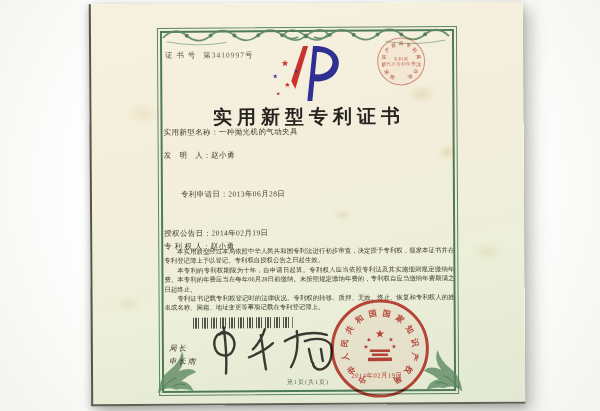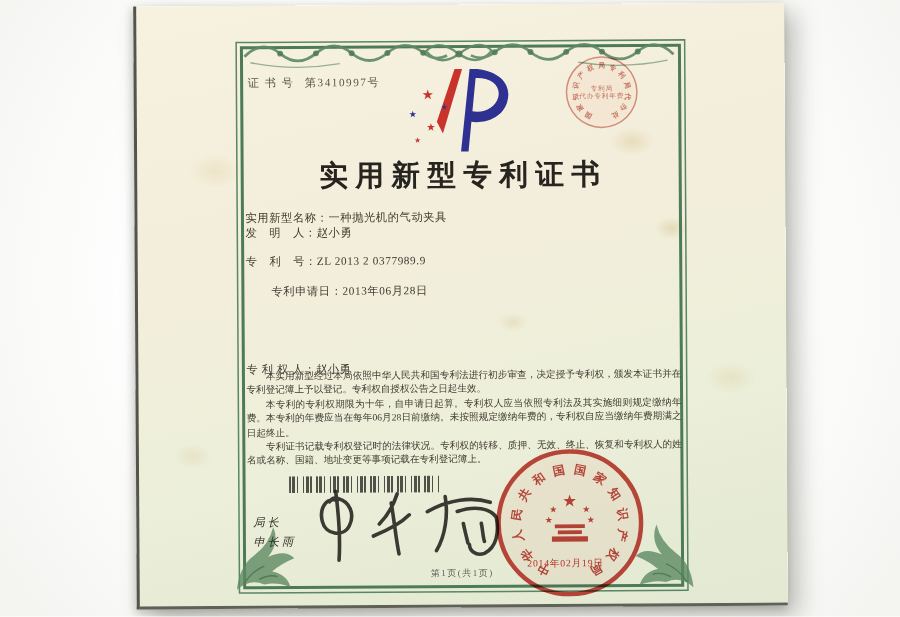--- a/index.html
+++ b/index.html
@@ -32,21 +32,21 @@
   .corner{position:absolute;z-index:3;}
   .corner-l{left:62px;top:344px;}
   .corner-r{left:328px;top:344px;transform:scaleX(-1);}
   
   .cert-no{position:absolute;left:74px;top:47px;font-size:7.5px;letter-spacing:1px;color:#5c564a;z-index:4;}
   .cert-no .num{margin-left:4px;}
   .logo{position:absolute;left:174px;top:40px;width:84px;height:62px;z-index:4;}
   .title{position:absolute;left:66px;top:101px;width:298px;margin:0;text-align:center;
     font-size:19px;font-weight:bold;letter-spacing:5px;text-indent:5px;color:#272420;z-index:4;}
   .field{position:absolute;left:72px;font-size:7.5px;color:#403a30;letter-spacing:.4px;z-index:4;white-space:nowrap;}
-  .f0{top:137px;text-align:center;} .f1{top:147px;} .f2{top:166px;} .f3{top:186px;padding-left:17px;} .f4{top:206px;margin-top:32px;} .f5{top:225px;}
+  .f0{top:124px;text-align:center;} .f1{top:147px;} .f2{top:166px;} .f3{top:186px;padding-left:17px;} .f4{top:206px;margin-top:32px;} .f5{top:225px;}
   .paras{position:absolute;left:72px;top:243px;width:290px;z-index:4;}
   .paras p{margin:0;font-size:6.4px;line-height:9.4px;text-align:justify;text-indent:2em;color:#3f3a31;}
   .barcode{position:absolute;left:100px;top:314px;width:100px;height:11px;opacity:.85;z-index:4;
     background:repeating-linear-gradient(90deg,#35342f 0 1px,transparent 1px 2px,#35342f 2px 4px,transparent 4px 5px,#35342f 5px 6px,transparent 6px 9px);}
   .sig-block{position:absolute;left:76px;top:338px;font-size:7.5px;line-height:13px;letter-spacing:2px;color:#35302a;z-index:4;font-style:italic;}
   .signature{position:absolute;left:116px;top:322px;z-index:6;}
   .footer{position:absolute;left:66px;top:375px;width:298px;text-align:center;font-size:6px;letter-spacing:1px;color:#5a6456;z-index:4;}
   
   .seal{position:absolute;left:238px;top:297px;width:92px;height:92px;border:3px solid #c23a32;border-radius:50%;
     z-index:7;mix-blend-mode:multiply;opacity:.92;color:#bf3a32;
@@ -118,28 +118,28 @@
     </div>
 
     <h1 class="title">实用新型专利证书</h1>
 
     <div class="field f0">
       <span>实用新型名称：</span><span>一种抛光机的气动夹具</span>
     </div>
     <div class="field f1">
       <span>发　明　人：</span><span>赵小勇</span>
     </div>
-    <div class="field f2">
-      <span>专　利　号：</span><span>ZL 2013 2 0377989.9</span>
-    </div>
     <div class="field f3">
       <span>专利申请日：</span><span>2013年06月28日</span>
     </div>
     <div class="field f4">
       <span>专 利 权 人：</span><span>赵小勇</span>
+    </div>
+    <div class="field f5">
+      <span>授权公告日：</span><span>2014年02月19日</span>
     </div>
 
     <div class="paras">
       <p>本实用新型经过本局依照中华人民共和国专利法进行初步审查，决定授予专利权，颁发本证书并在专利登记簿上予以登记。专利权自授权公告之日起生效。</p>
       <p>本专利的专利权期限为十年，自申请日起算。专利权人应当依照专利法及其实施细则规定缴纳年费。本专利的年费应当在每年06月28日前缴纳。未按照规定缴纳年费的，专利权自应当缴纳年费期满之日起终止。</p>
       <p>专利证书记载专利权登记时的法律状况。专利权的转移、质押、无效、终止、恢复和专利权人的姓名或名称、国籍、地址变更等事项记载在专利登记簿上。</p>
     </div>
 
     <div class="barcode"></div>
 

